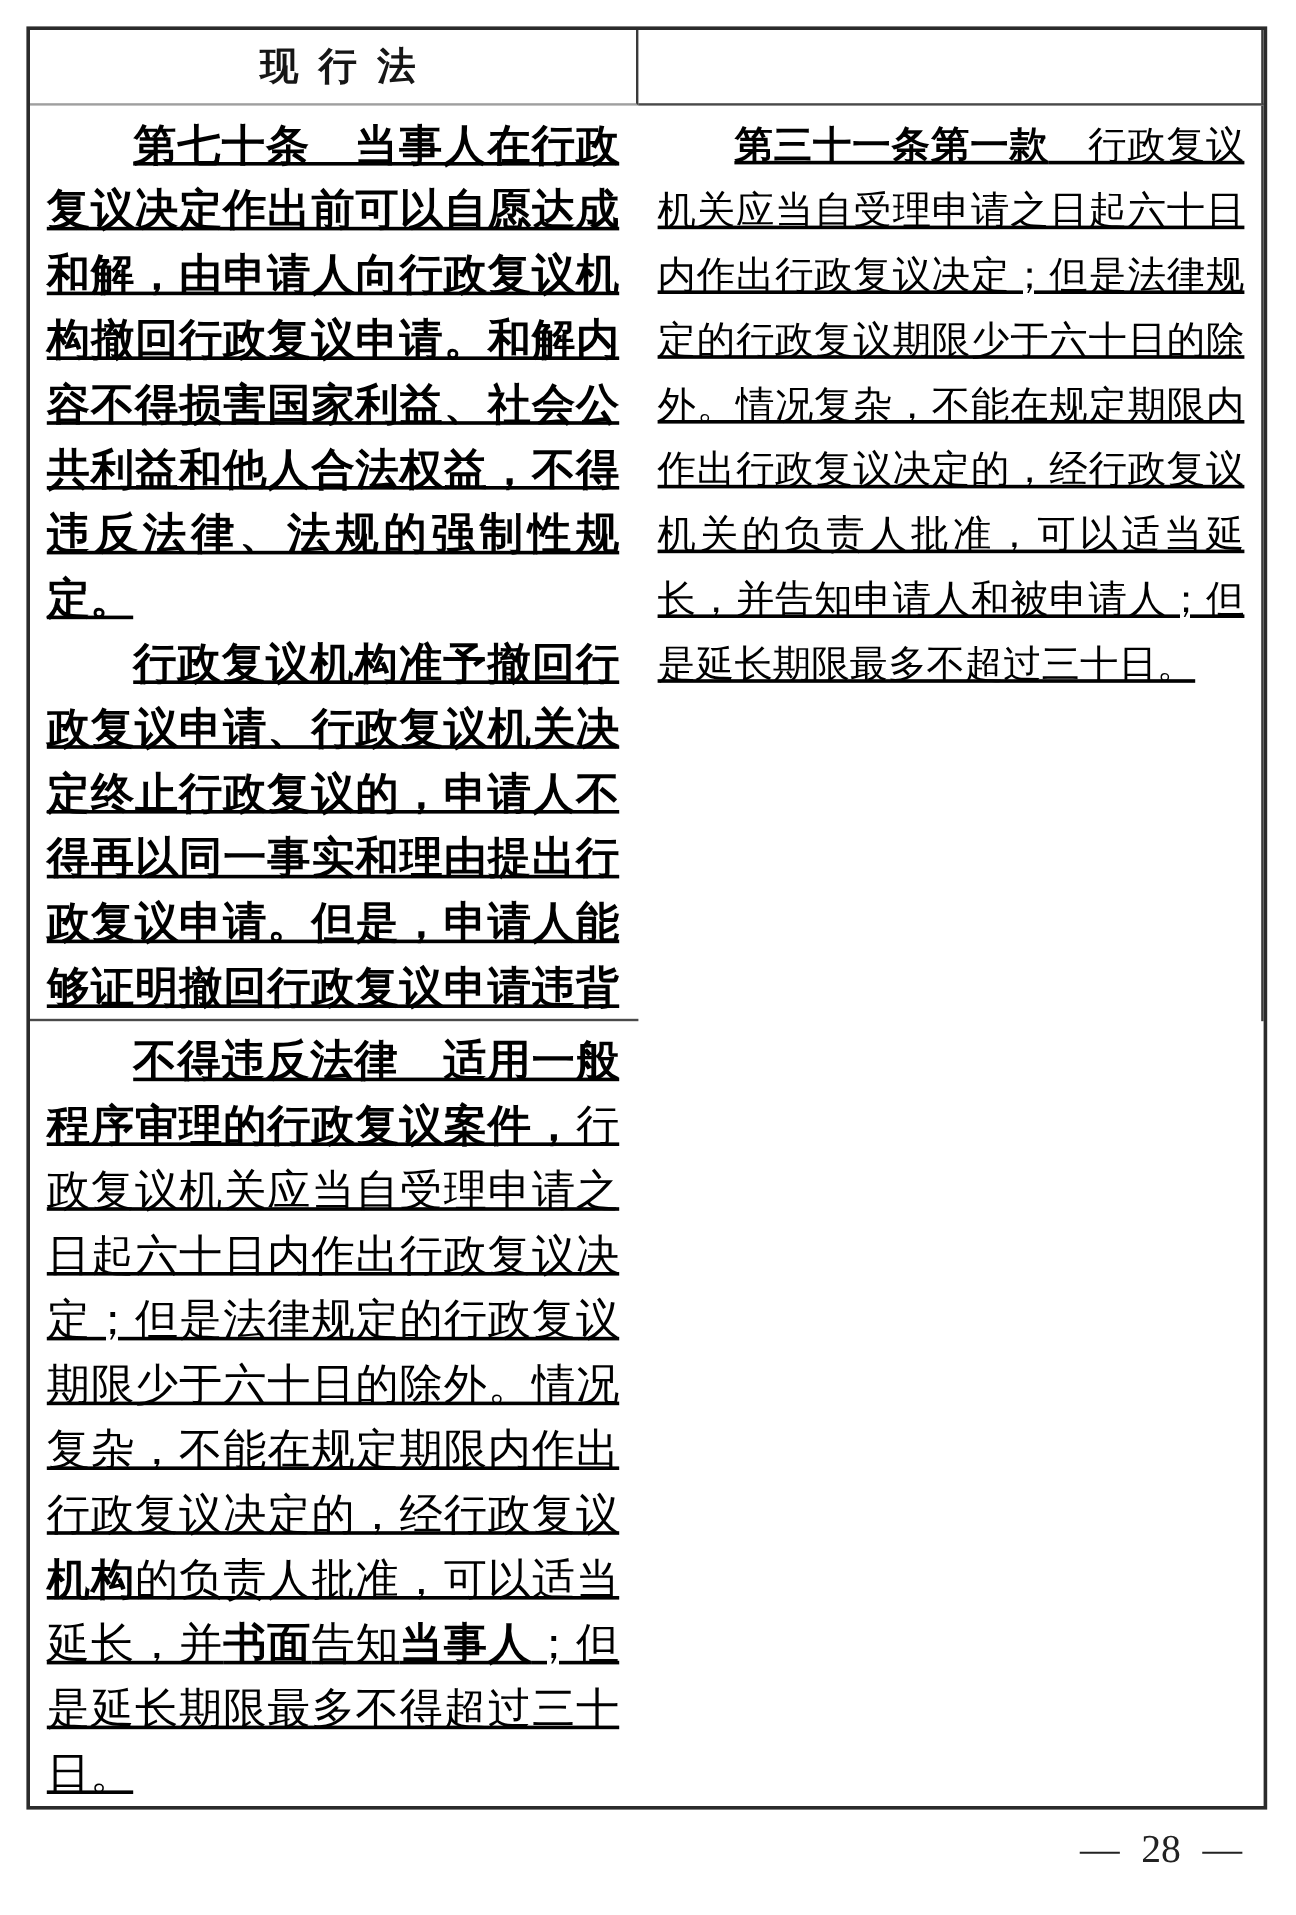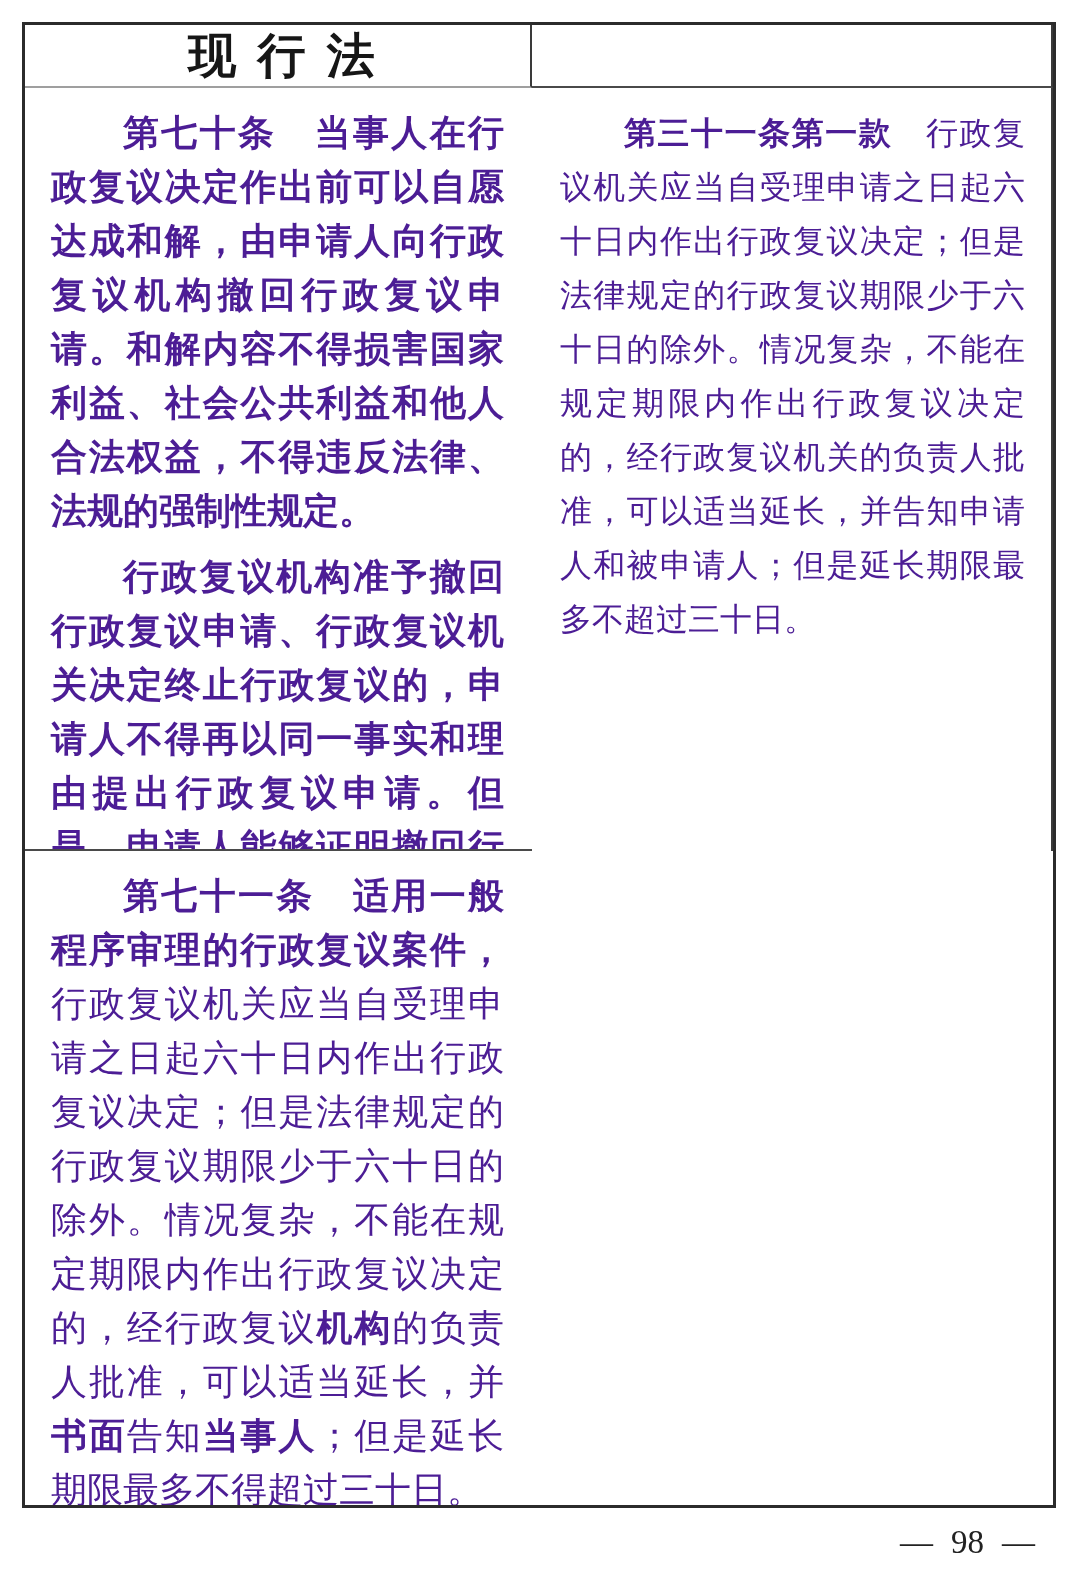--- a/index.html
+++ b/index.html
@@ -38,43 +38,44 @@
   .col-left {
     border-right: 2px solid #3a3a3a;
   }
   .hdr {
     border-bottom: 2px solid #9f9f9f;
     display: flex;
     align-items: center;
     justify-content: center;
     font-family: "Liberation Sans", sans-serif;
     font-weight: 700;
-    font-size: 48px;
+    font-size: 32px;
     letter-spacing: 4px;
     color: #161616;
     padding-left: 12px;
   }
   .row1 {
     border-bottom: 2px solid #4a4a4a;
   }
   .body-cell {
     padding: 6px 14px 0 16px;
   }
   .body-cell.right-cell {
     padding: 6px 16px 0 14px;
   }
   .body-cell p {
-    margin: 12px;
+    margin: 0;
     text-indent: 2em;
     text-align: justify;
     font-family: "Liberation Serif", serif;
     font-size: 36px;
     line-height: 54px;
-    color: #4c1d95;
+    color: #000000;
     word-break: break-all;
+    text-decoration: underline;
   }
   .left-cell p {
     font-size: 32px;
   }
   .body-cell p span.b {
     font-family: "Liberation Sans", sans-serif;
     font-weight: 700;
   }
   
   .footer {
@@ -101,25 +102,25 @@
     <div class="cell body-cell left-cell col-left row1"></div>
     <div class="cell body-cell right-cell row1">
       <p><span class="b">第七十条　当事人在行政复议决定作出前可以自愿达成和解，由申请人向行政复议机构撤回行政复议申请。和解内容不得损害国家利益、社会公共利益和他人合法权益，不得违反法律、法规的强制性规定。</span></p>
       <p><span class="b">行政复议机构准予撤回行政复议申请、行政复议机关决定终止行政复议的，申请人不得再以同一事实和理由提出行政复议申请。但是，申请人能够证明撤回行政复议申请违背其真实意思表示的除外。</span></p>
     </div>
 
     <div class="cell body-cell left-cell col-left">
       <p><span class="b">第三十一条第一款</span><span>　行政复议机关应当自受理申请之日起六十日内作出行政复议决定；但是法律规定的行政复议期限少于六十日的除外。情况复杂，不能在规定期限内作出行政复议决定的，经行政复议机关的负责人批准，可以适当延长，并告知申请人和被申请人；但是延长期限最多不超过三十日。</span></p>
     </div>
     <div class="cell body-cell right-cell">
-      <p><span class="b">第七十一条　适用一般程序审理的行政复议案件，</span><span>行政复议机关应当自受理申请之日起六十日内作出行政复议决定；但是法律规定的行政复议期限少于六十日的除外。情况复杂，不能在规定期限内作出行政复议决定的，经行政复议</span><span class="b">机构</span><span>的负责人批准，可以适当延长，并</span><span class="b">书面</span><span>告知</span><span class="b">当事人</span><span>；但是延长期限最多不得超过三十日。</span></p>
+      <p><span class="b">不得违反法律　适用一般程序审理的行政复议案件，</span><span>行政复议机关应当自受理申请之日起六十日内作出行政复议决定；但是法律规定的行政复议期限少于六十日的除外。情况复杂，不能在规定期限内作出行政复议决定的，经行政复议</span><span class="b">机构</span><span>的负责人批准，可以适当延长，并</span><span class="b">书面</span><span>告知</span><span class="b">当事人</span><span>；但是延长期限最多不得超过三十日。</span></p>
 
     </div>
 
   </div>
 
   <div class="footer">
     <span>—</span>
-    <span>98</span>
+    <span>28</span>
     <span>—</span>
   </div>
 
 </div>
 
 </body></html>

